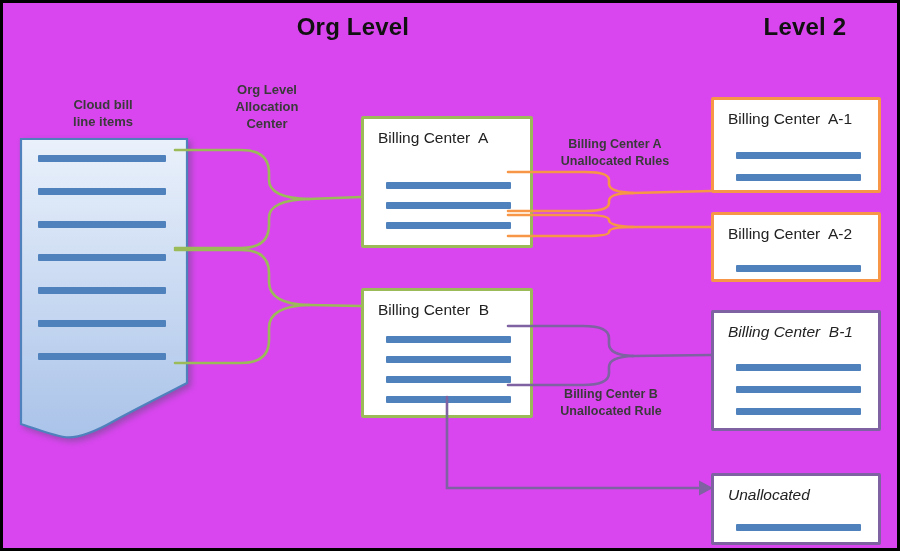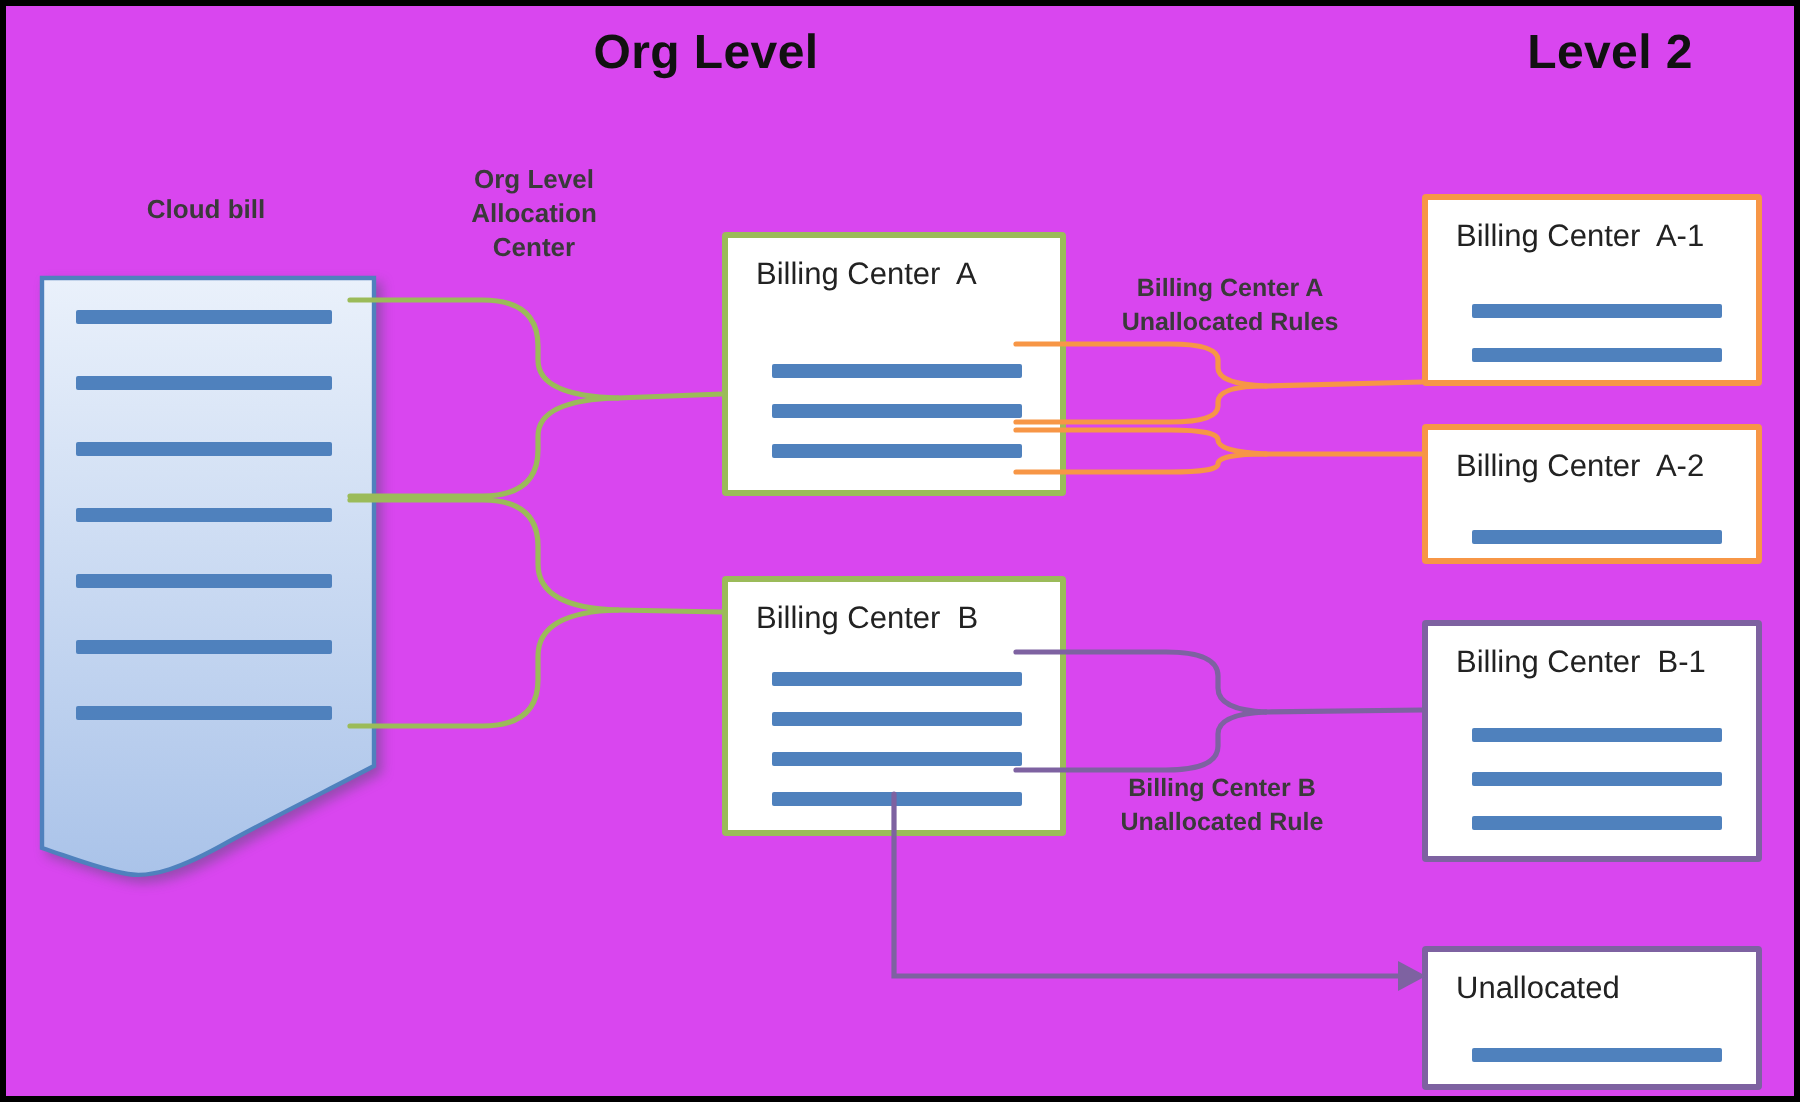--- a/index.html
+++ b/index.html
@@ -46,21 +46,21 @@
   .box{
     position:absolute;background:#fff;box-sizing:border-box;z-index:2;
   }
   .box .box-title{
     font-size:15.5px;color:#222;padding:10px 0 0 14px;white-space:pre;
   }
   .box .bars{position:absolute;left:22px;}
   .box .bar{width:125px;}
   .green-box{border:3px solid var(--green,#9bbb59);border-radius:2px;}
   .orange-box{border:3px solid var(--orange,#f79646);border-radius:2px;}
-  .purple-box{border:3px solid var(--purple,#8064a2);border-radius:2px;}
+  .purple-box{border:3px solid var(--purple,#8064a2);border-radius:2px;font-style:italic;}
 
   #box-a {left:358px;top:113px;width:172px;height:132px;}
   #box-a .bars{top:63px;}
   #box-b {left:358px;top:285px;width:172px;height:130px;}
   #box-b .bars{top:45px;}
   #box-a1{left:708px;top:94px;width:170px;height:96px;}
   #box-a1 .bars{top:52px;}
   #box-a1 .bar{margin-bottom:15px;}
   #box-a2{left:708px;top:209px;width:170px;height:70px;}
   #box-a2 .bars{top:50px;}
@@ -100,20 +100,21 @@
       <div class="bar"></div>
       <div class="bar"></div>
       <div class="bar"></div>
       <div class="bar"></div>
       <div class="bar"></div>
       <div class="bar"></div>
     </div>
 
   <div id="label-cloud" class="small-label">
     <div>Cloud bill</div>
+    <div>line items</div>
   </div>
 
   <div id="label-org-rules" class="small-label">
     <div>Org Level</div>
     <div>Allocation</div>
     <div>Center</div>
   </div>
 
   <div id="label-a-rules" class="rule-label">
     <div>Billing Center A</div>

